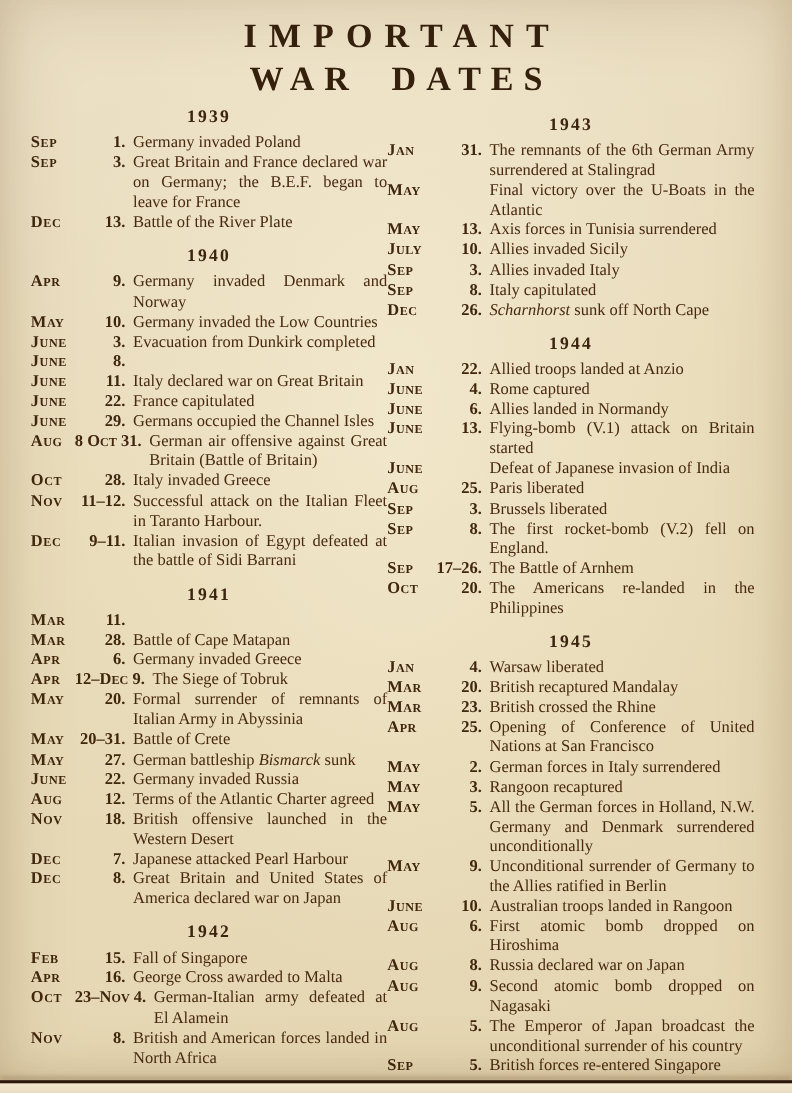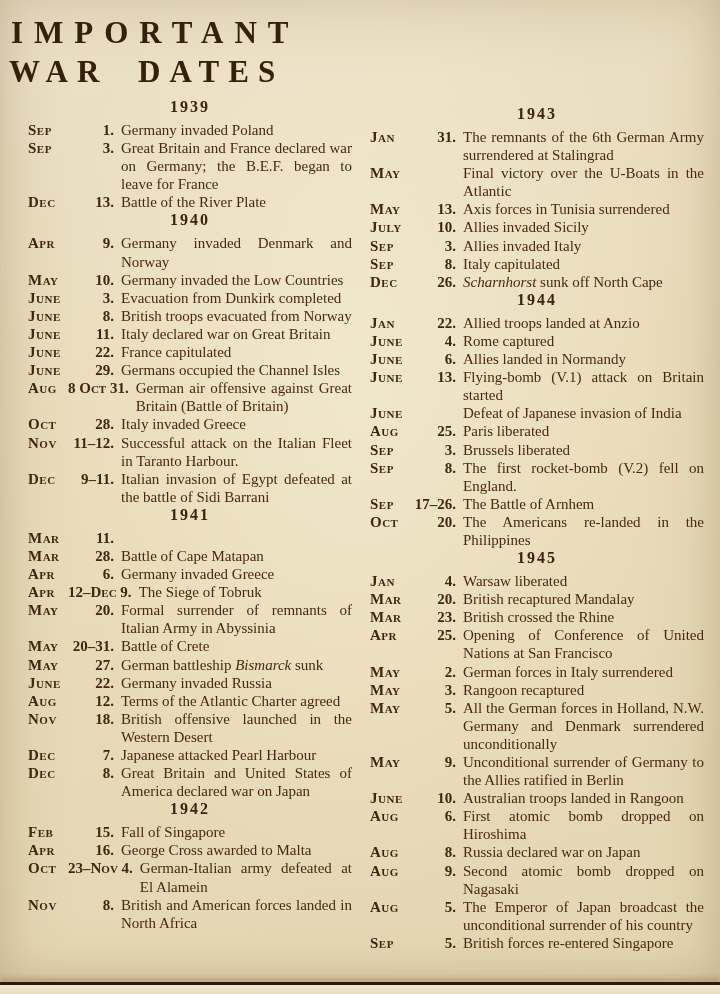--- a/index.html
+++ b/index.html
@@ -9,40 +9,39 @@
     margin:0 auto;
     overflow:hidden;
     box-sizing:border-box;
     background:
       radial-gradient(ellipse at 50% 38%, rgba(255,250,230,.35) 0%, rgba(255,250,230,0) 60%),
       linear-gradient(168deg, #ece0c6 0%, #e9dcba 45%, #e5d6b2 100%);
     box-shadow: inset 0 0 70px rgba(120,88,40,.22), inset 0 -18px 30px rgba(110,80,38,.12);
     font-family:"Liberation Serif","DejaVu Serif",serif;
     color:#46290f;
   }
-  .title-block { padding-top:17px; line-height:1; }
+  .title-block { text-align:center; padding-top:17px; line-height:1; }
   .title-line1 {
     font-size:31px; font-weight:bold; letter-spacing:11px; text-indent:11px;
     color:#35200e;
   }
   .title-line2 {
     font-size:31px; font-weight:bold; letter-spacing:9px; word-spacing:13px; text-indent:9px;
     color:#35200e; margin-top:8px;
   }
   .cols {
     display:flex;
     padding:2px 16px 0 28px;
-    gap:18px;
     align-items:flex-start;
   }
   .col { box-sizing:border-box; }
   .col-left  { width:324px; }
   .col-right { width:334px; padding-top:7px; }
 
-  .year-section { }
+  .year-section { margin-top:13px; }
   .year-section:first-child { margin-top:9px; }
   .year-heading {
     text-align:center;
     font-size:16px; font-weight:bold; letter-spacing:2px;
     color:#3c2410;
     margin-bottom:5px;
   }
   .event { display:flex; line-height:18.1px; font-size:15px; }
   .event .m {
     flex:0 0 40px;
@@ -127,21 +126,20 @@
             <span class="t">Germany invaded the Low Countries</span>
           </div>
           <div class="event">
             <span class="m">June</span>
             <span class="d">3.</span>
             <span class="t">Evacuation from Dunkirk completed</span>
           </div>
           <div class="event">
             <span class="m">June</span>
             <span class="d">8.</span>
-            <span class="t">British troops evacuated from Norway</span>
           </div>
           <div class="event">
             <span class="m">June</span>
             <span class="d">11.</span>
             <span class="t">Italy declared war on Great Britain</span>
           </div>
           <div class="event">
             <span class="m">June</span>
             <span class="d">22.</span>
             <span class="t">France capitulated</span>

